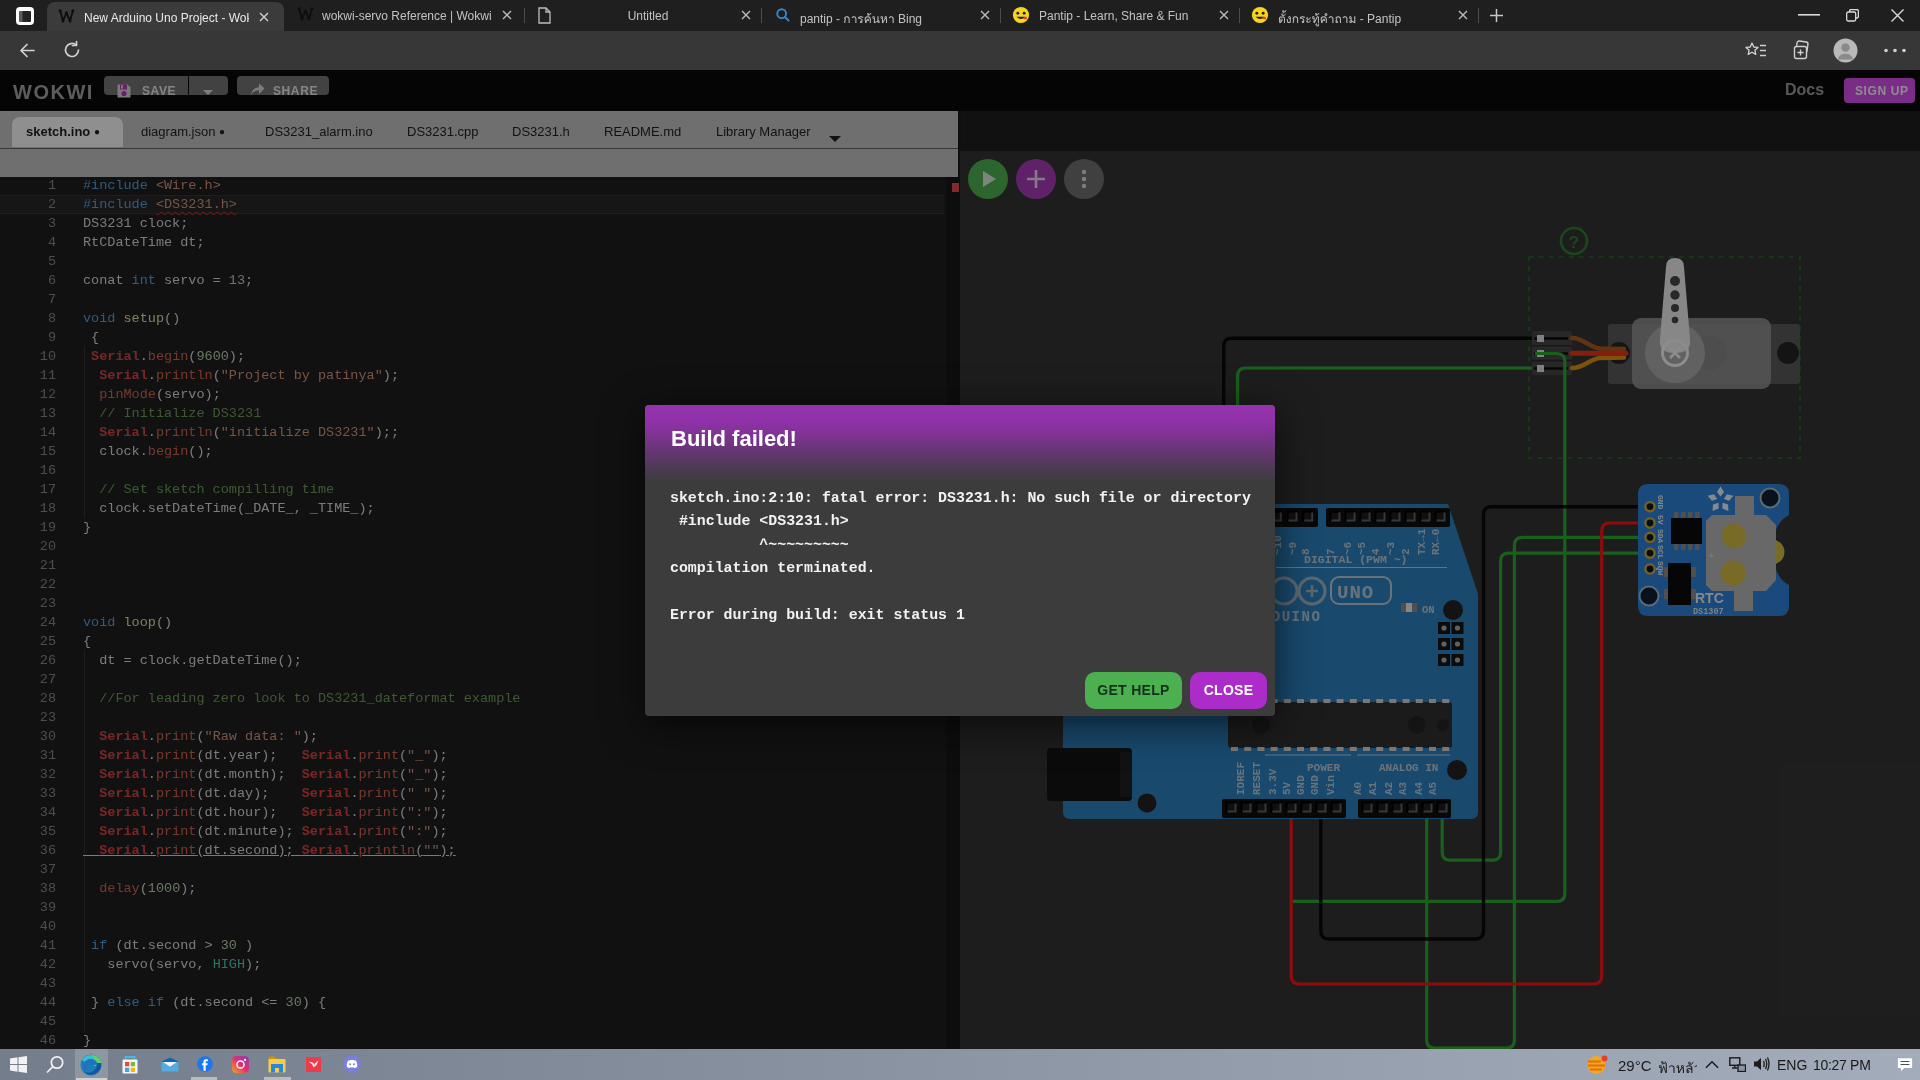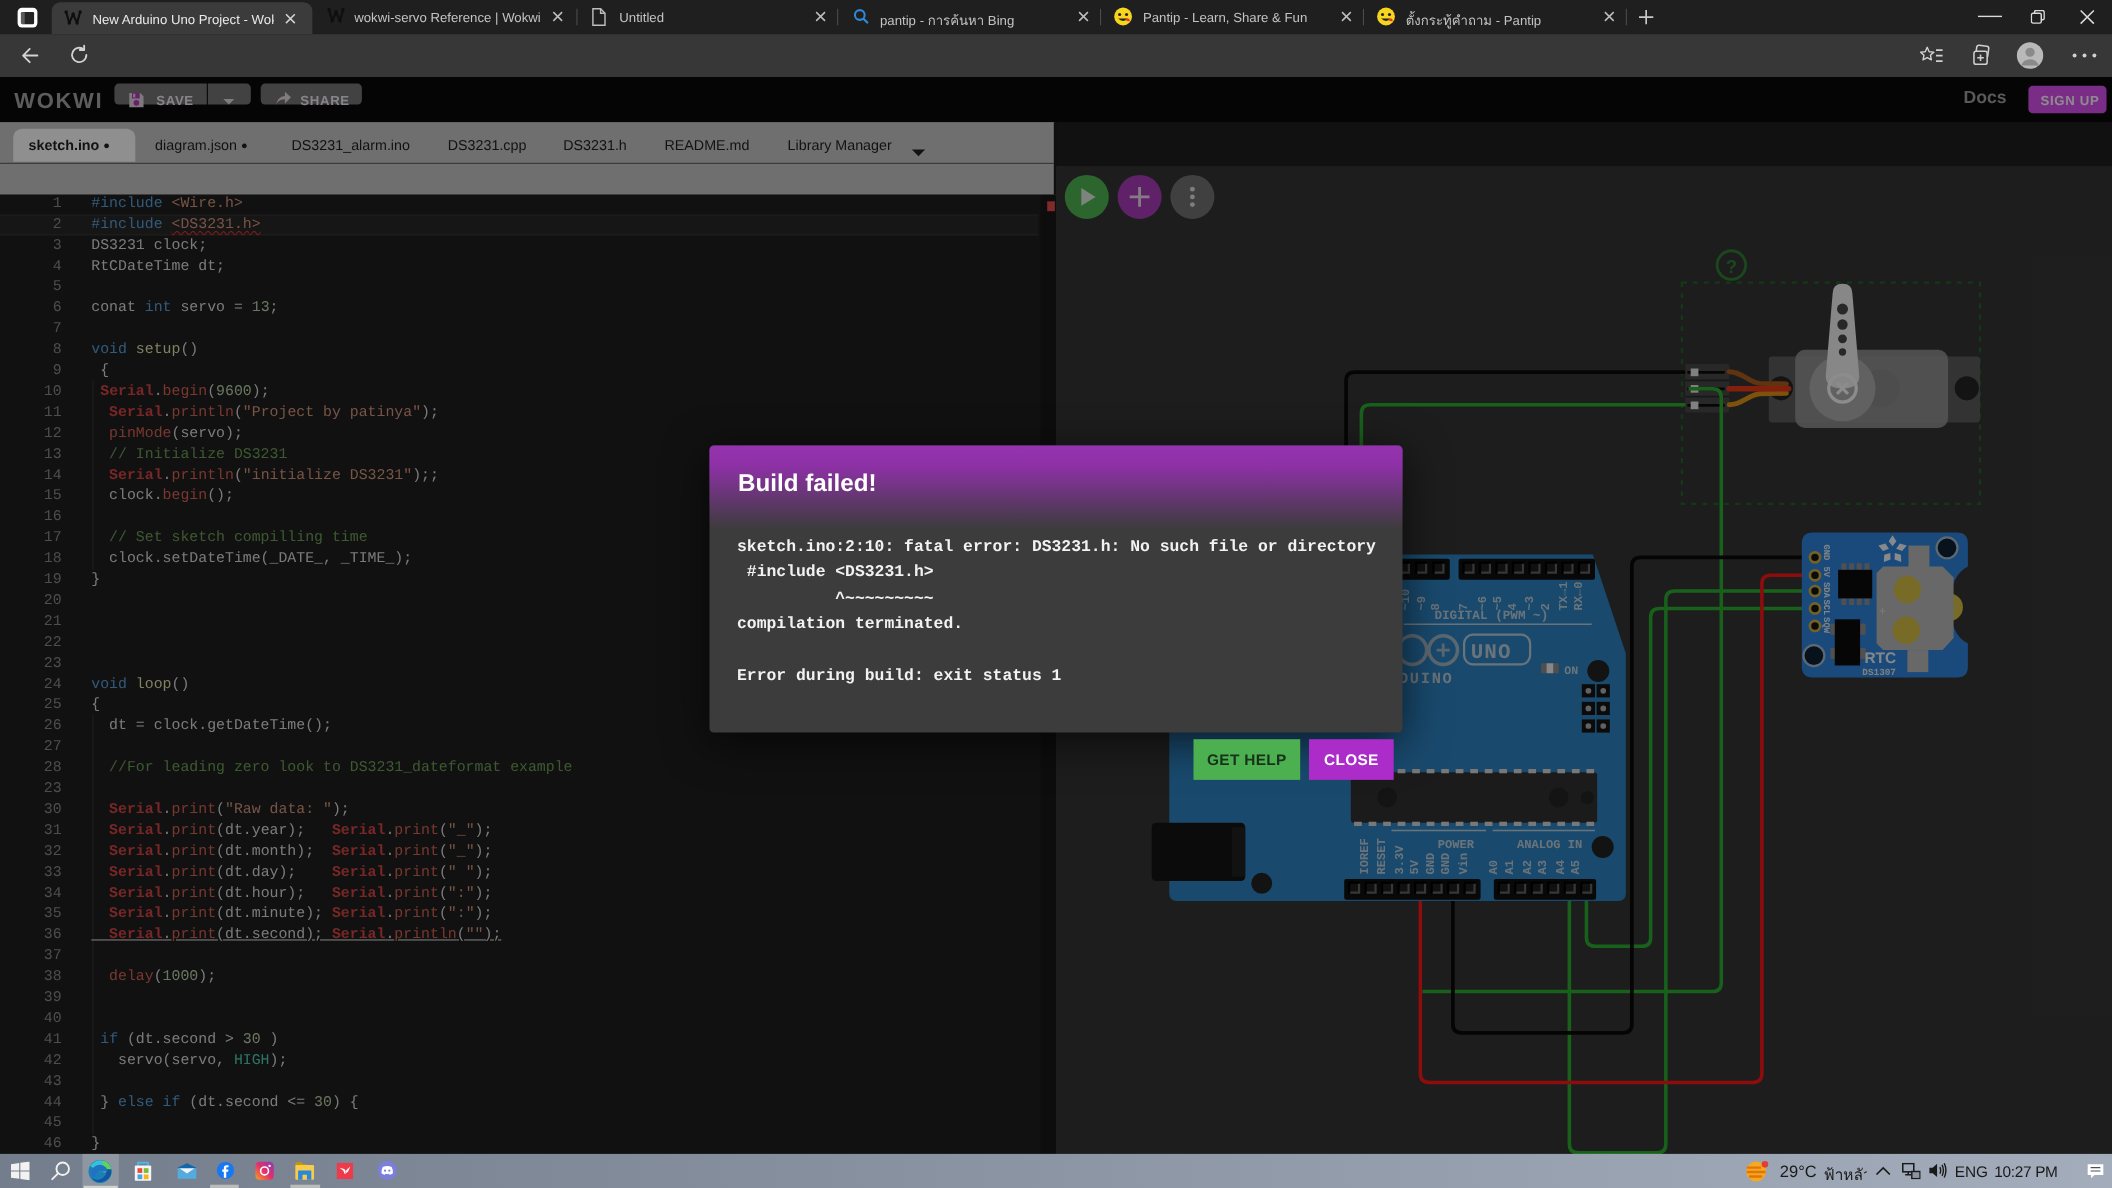--- a/index.html
+++ b/index.html
@@ -33,25 +33,25 @@
   .cls{ color:#d04343; font-weight:bold; }
   .s  { color:#ce9178; }
   .c  { color:#6a9955; }
   .n  { color:#b5cea8; }
   .ct { color:#4ec9b0; }
   .sq { text-decoration: underline wavy #d83030 1px; text-underline-offset: 3px; }
   #canvas { position:absolute; left:960px; top:81px; width:960px; height:898px; background:#333333; }
   .cbtn { position:absolute; top:8px; width:40px; height:40px; border-radius:50%; }
   #overlay { left:0; top:70px; width:1920px; height:979px; background:rgba(0,0,0,0.42); }
   
-  #dlg { left:645px; top:405px; width:630px; height:261px; background:#3c3c3c; border-radius:4px; box-shadow:0 8px 40px rgba(0,0,0,.65); }
+  #dlg { left:645px; top:405px; width:630px; height:311px; background:#3c3c3c; border-radius:4px; box-shadow:0 8px 40px rgba(0,0,0,.65); }
   #dlghead { position:absolute; left:0; top:0; width:630px; height:80px; border-radius:4px 4px 0 0; background:linear-gradient(#9533af 0px, #8e31a7 18px, rgba(60,60,60,0) 76px); }
   #dlgtitle { position:absolute; left:26px; top:21px; font-size:22px; font-weight:bold; color:#ffffff; }
   #dlgtext { position:absolute; left:25px; top:82px; font-family:"Liberation Mono", monospace; font-size:14.9px; line-height:23.4px; font-weight:bold; color:#f2f2f2; white-space:pre; }
-  .dbtn { position:absolute; top:267px; height:37px; border-radius:0; font-size:14px; font-weight:bold; letter-spacing:.3px; text-align:center; line-height:37px; }
+  .dbtn { position:absolute; top:267px; height:37px; border-radius:10px; font-size:14px; font-weight:bold; letter-spacing:.3px; text-align:center; line-height:37px; }
   
   #taskbar { left:0; top:1049px; width:1920px; height:31px; background:linear-gradient(90deg,#747d8b 0%, #87909f 40%, #99a2b1 75%, #a3acbb 100%); }
   .tbtx { position:absolute; top:8px; color:#1a1a1a; font-size:14px; }
 </style>
 </head>
 <body>
 
 <div class="abs" id="tabstrip">
 
   <svg class="abs" style="left:14px;top:6px" width="22" height="20" viewBox="0 0 22 20">
@@ -89,21 +89,21 @@
         <path d="M3 3 L11 11 M11 3 L3 11" stroke="#bdbdbd" stroke-width="1.4"></path>
       </svg>
   </div>
   <div class="tabdiv" style="left:524px"></div>
 
   <div class="tab" style="left:527px;width:231px;">
     <svg class="abs" style="left:10px;top:7px" width="15" height="17" viewBox="0 0 15 17">
         <path d="M2 1 h7 l4 4 v11 h-11 z" fill="none" stroke="#bdbdbd" stroke-width="1.3"></path>
         <path d="M9 1 v4 h4" fill="none" stroke="#bdbdbd" stroke-width="1.3"></path>
       </svg>
-    <div class="ttl" style="left:36px;width:170px;">Untitled</div>
+    <div class="ttl" style="left:36px;width:170px;text-align:center;">Untitled</div>
     <svg class="abs" style="left:212px;top:8px" width="14" height="14" viewBox="0 0 14 14">
         <path d="M3 3 L11 11 M11 3 L3 11" stroke="#bdbdbd" stroke-width="1.4"></path>
       </svg>
   </div>
   <div class="tabdiv" style="left:761px"></div>
 
   <div class="tab" style="left:765px;width:232px;">
     <svg class="abs" style="left:9px;top:6px" width="17" height="17" viewBox="0 0 20 20">
         <circle cx="9" cy="9" r="5.2" fill="none" stroke="#2f88d8" stroke-width="2.2"></circle>
         <path d="M13.2 13.2 L17 17" stroke="#2f88d8" stroke-width="2.4" stroke-linecap="round"></path>

